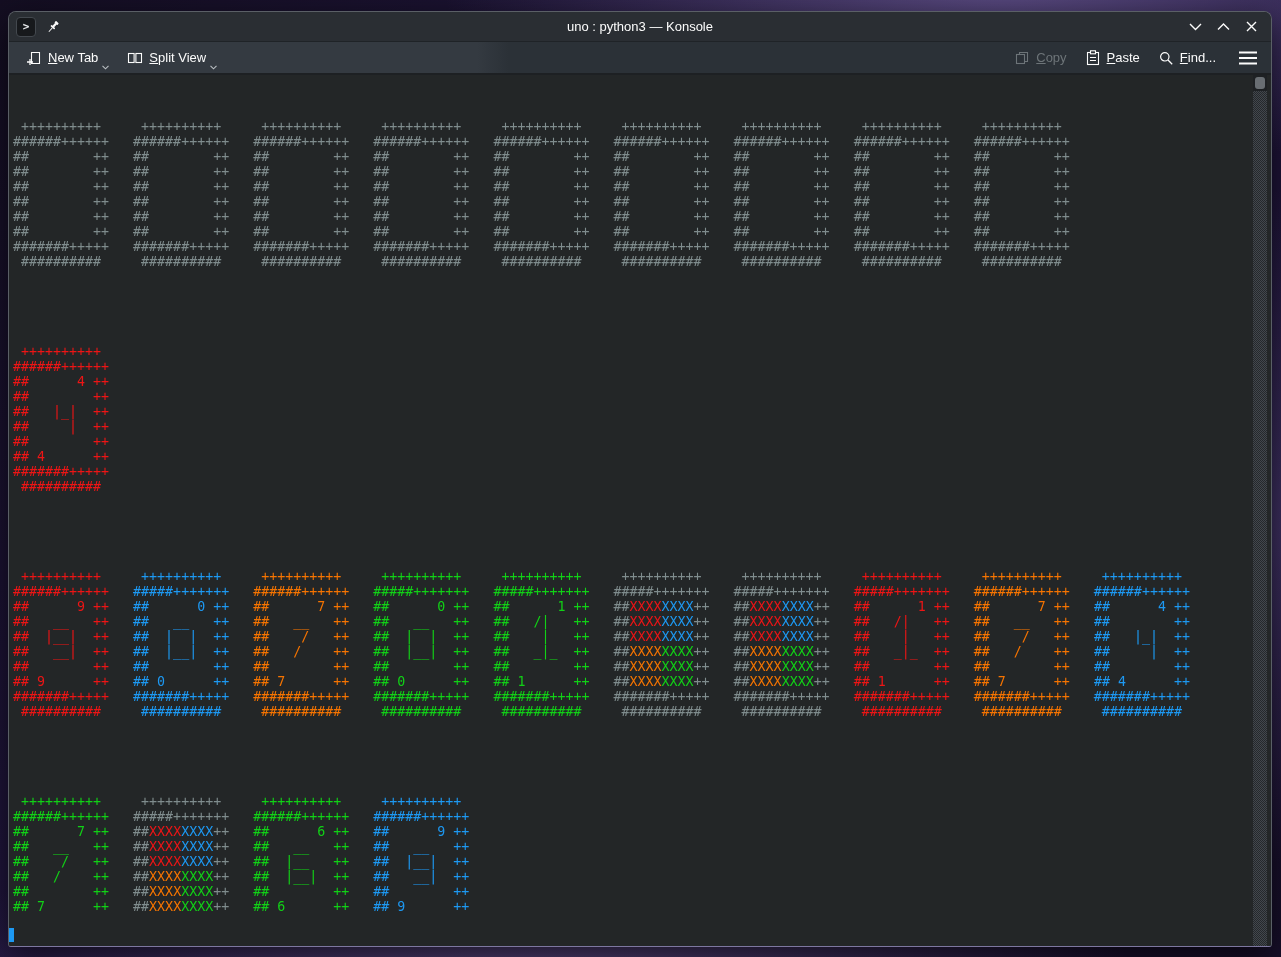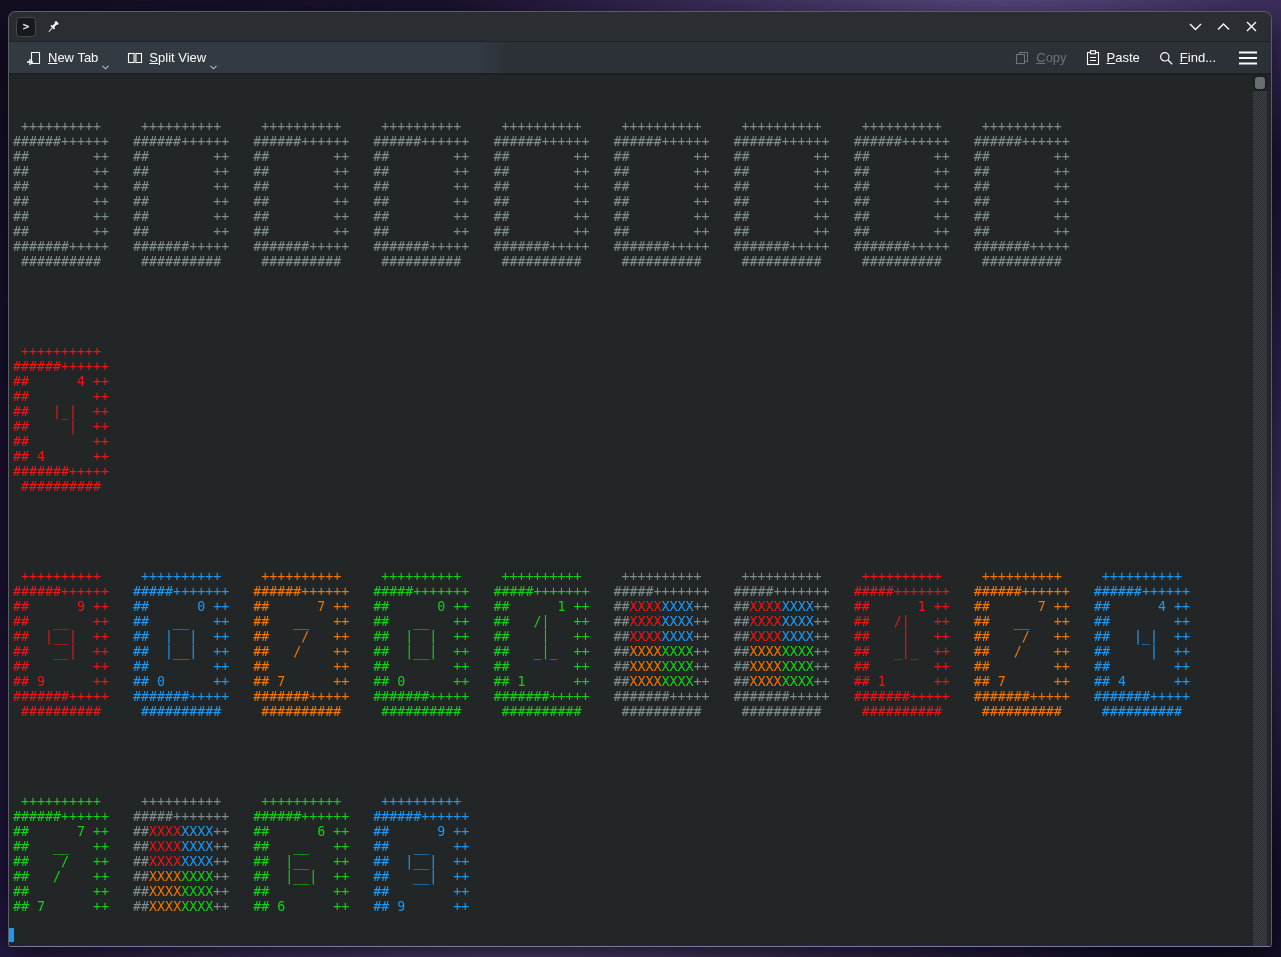--- a/index.html
+++ b/index.html
@@ -58,20 +58,21 @@
     <span class="pin">
       <svg width="16" height="16" viewBox="0 0 16 16">
         <g transform="rotate(42 8 8)" fill="#fcfcfc">
           <rect x="6.1" y="1.4" width="3.8" height="2.4" rx="0.7"></rect>
           <rect x="6.9" y="3.4" width="2.2" height="4.4"></rect>
           <rect x="5.4" y="7.4" width="5.2" height="1.7" rx="0.8"></rect>
           <rect x="7.6" y="9.1" width="0.9" height="5.2"></rect>
         </g>
       </svg>
     </span>
+    <div class="title">uno : python3 — Konsole</div>
     <div class="winbtns">
       <span class="winbtn">
         <svg width="13" height="8" viewBox="0 0 13 8">
           <polyline points="1,1 6.5,6.5 12,1" fill="none" stroke="#fcfcfc" stroke-width="1.4"></polyline>
         </svg>
       </span>
       <span class="winbtn">
         <svg width="13" height="8" viewBox="0 0 13 8">
           <polyline points="1,6.5 6.5,1 12,6.5" fill="none" stroke="#fcfcfc" stroke-width="1.4"></polyline>
         </svg>

